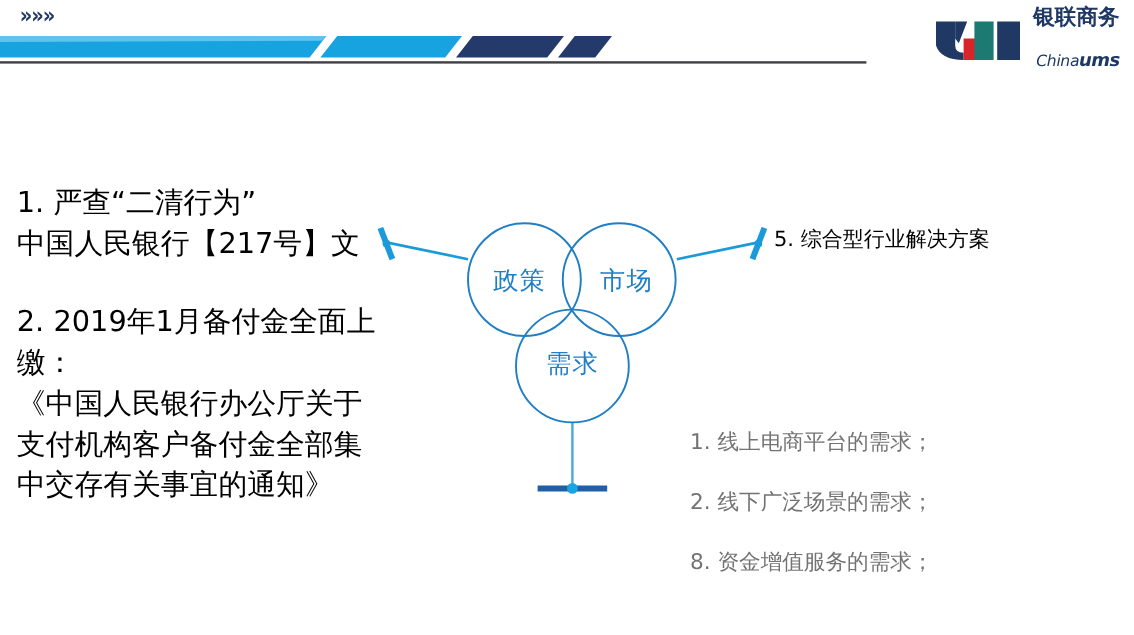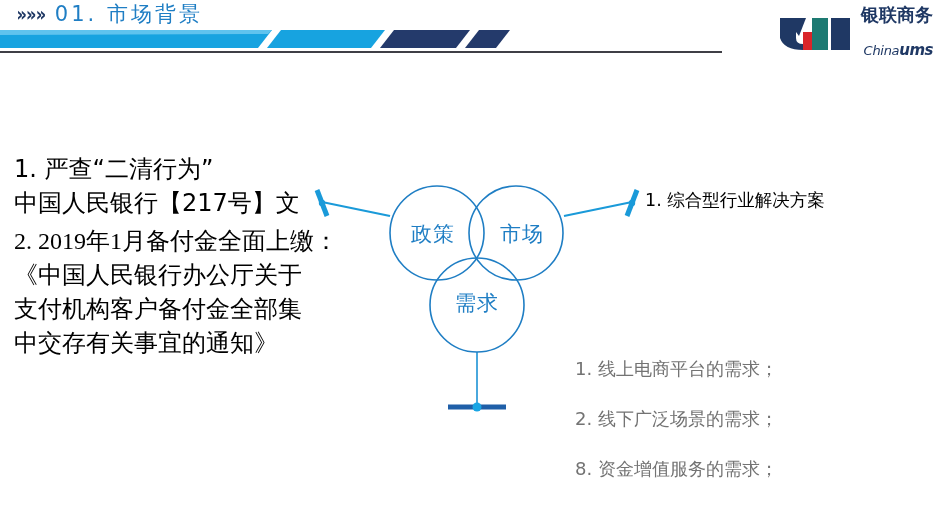--- a/index.html
+++ b/index.html
@@ -96,21 +96,21 @@
     position: absolute;
     left: 14px; top: 152px;
     width: 330px;
   }
   #left-block .para {
     font-size: 24px;
     line-height: 1.42;
     color: #000;
     white-space: pre-line;
   }
-  #left-para-2 { margin-top: 4px; font-family: Liberation Serif, serif; }
+  #left-para-2 { margin-top: 31px; }
 
   #right-top-block {
     position: absolute;
     left: 645px; top: 192px;
     width: 290px;
   }
   #right-top-block .li {
     font-size: 17.5px;
     line-height: 1.0;
     color: #000;
@@ -143,21 +143,20 @@
     letter-spacing: 1px;
   }
 </style>
 </head>
 <body>
 
 <div id="header">
 
   <div id="title-row">
     <span id="chevrons">»»»</span>
-    <span id="page-title" class="cn-text">01. 市场背景</span>
   </div>
 
   <svg id="banner-svg" width="510" height="22" viewBox="0 0 510 22">
 
     <polygon points="0,2 272,2 258,20 0,20" fill="#17a3e0"></polygon>
     <polygon points="0,2 272,2 268,6 0,7" fill="#5fc3ee"></polygon>
 
     <polygon points="281,2 385,2 371,20 267,20" fill="#17a3e0"></polygon>
 
     <polygon points="394,2 470,2 456,20 380,20" fill="#243a6b"></polygon>
@@ -216,20 +215,20 @@
   <circle cx="137" cy="73" r="47" fill="none" stroke="#1f7ec4" stroke-width="1.6"></circle>
   <circle cx="216" cy="73" r="47" fill="none" stroke="#1f7ec4" stroke-width="1.6"></circle>
   <circle cx="177" cy="145" r="47" fill="none" stroke="#1f7ec4" stroke-width="1.6"></circle>
 
   <text class="venn-label" x="133" y="81" text-anchor="middle">政策</text>
   <text class="venn-label" x="222" y="81" text-anchor="middle">市场</text>
   <text class="venn-label" x="177" y="150" text-anchor="middle">需求</text>
 </svg>
 
 <div id="right-top-block">
-  <div class="li cn-text">1.  综合型行业解决方案</div>
+  <div class="li cn-text">5.  综合型行业解决方案</div>
 </div>
 
 <div id="right-bottom-block">
   <div class="li cn-text">1.  线上电商平台的需求；</div>
   <div class="li cn-text">2.  线下广泛场景的需求；</div>
   <div class="li cn-text">8.  资金增值服务的需求；</div>
 </div>
 
 </body></html>

